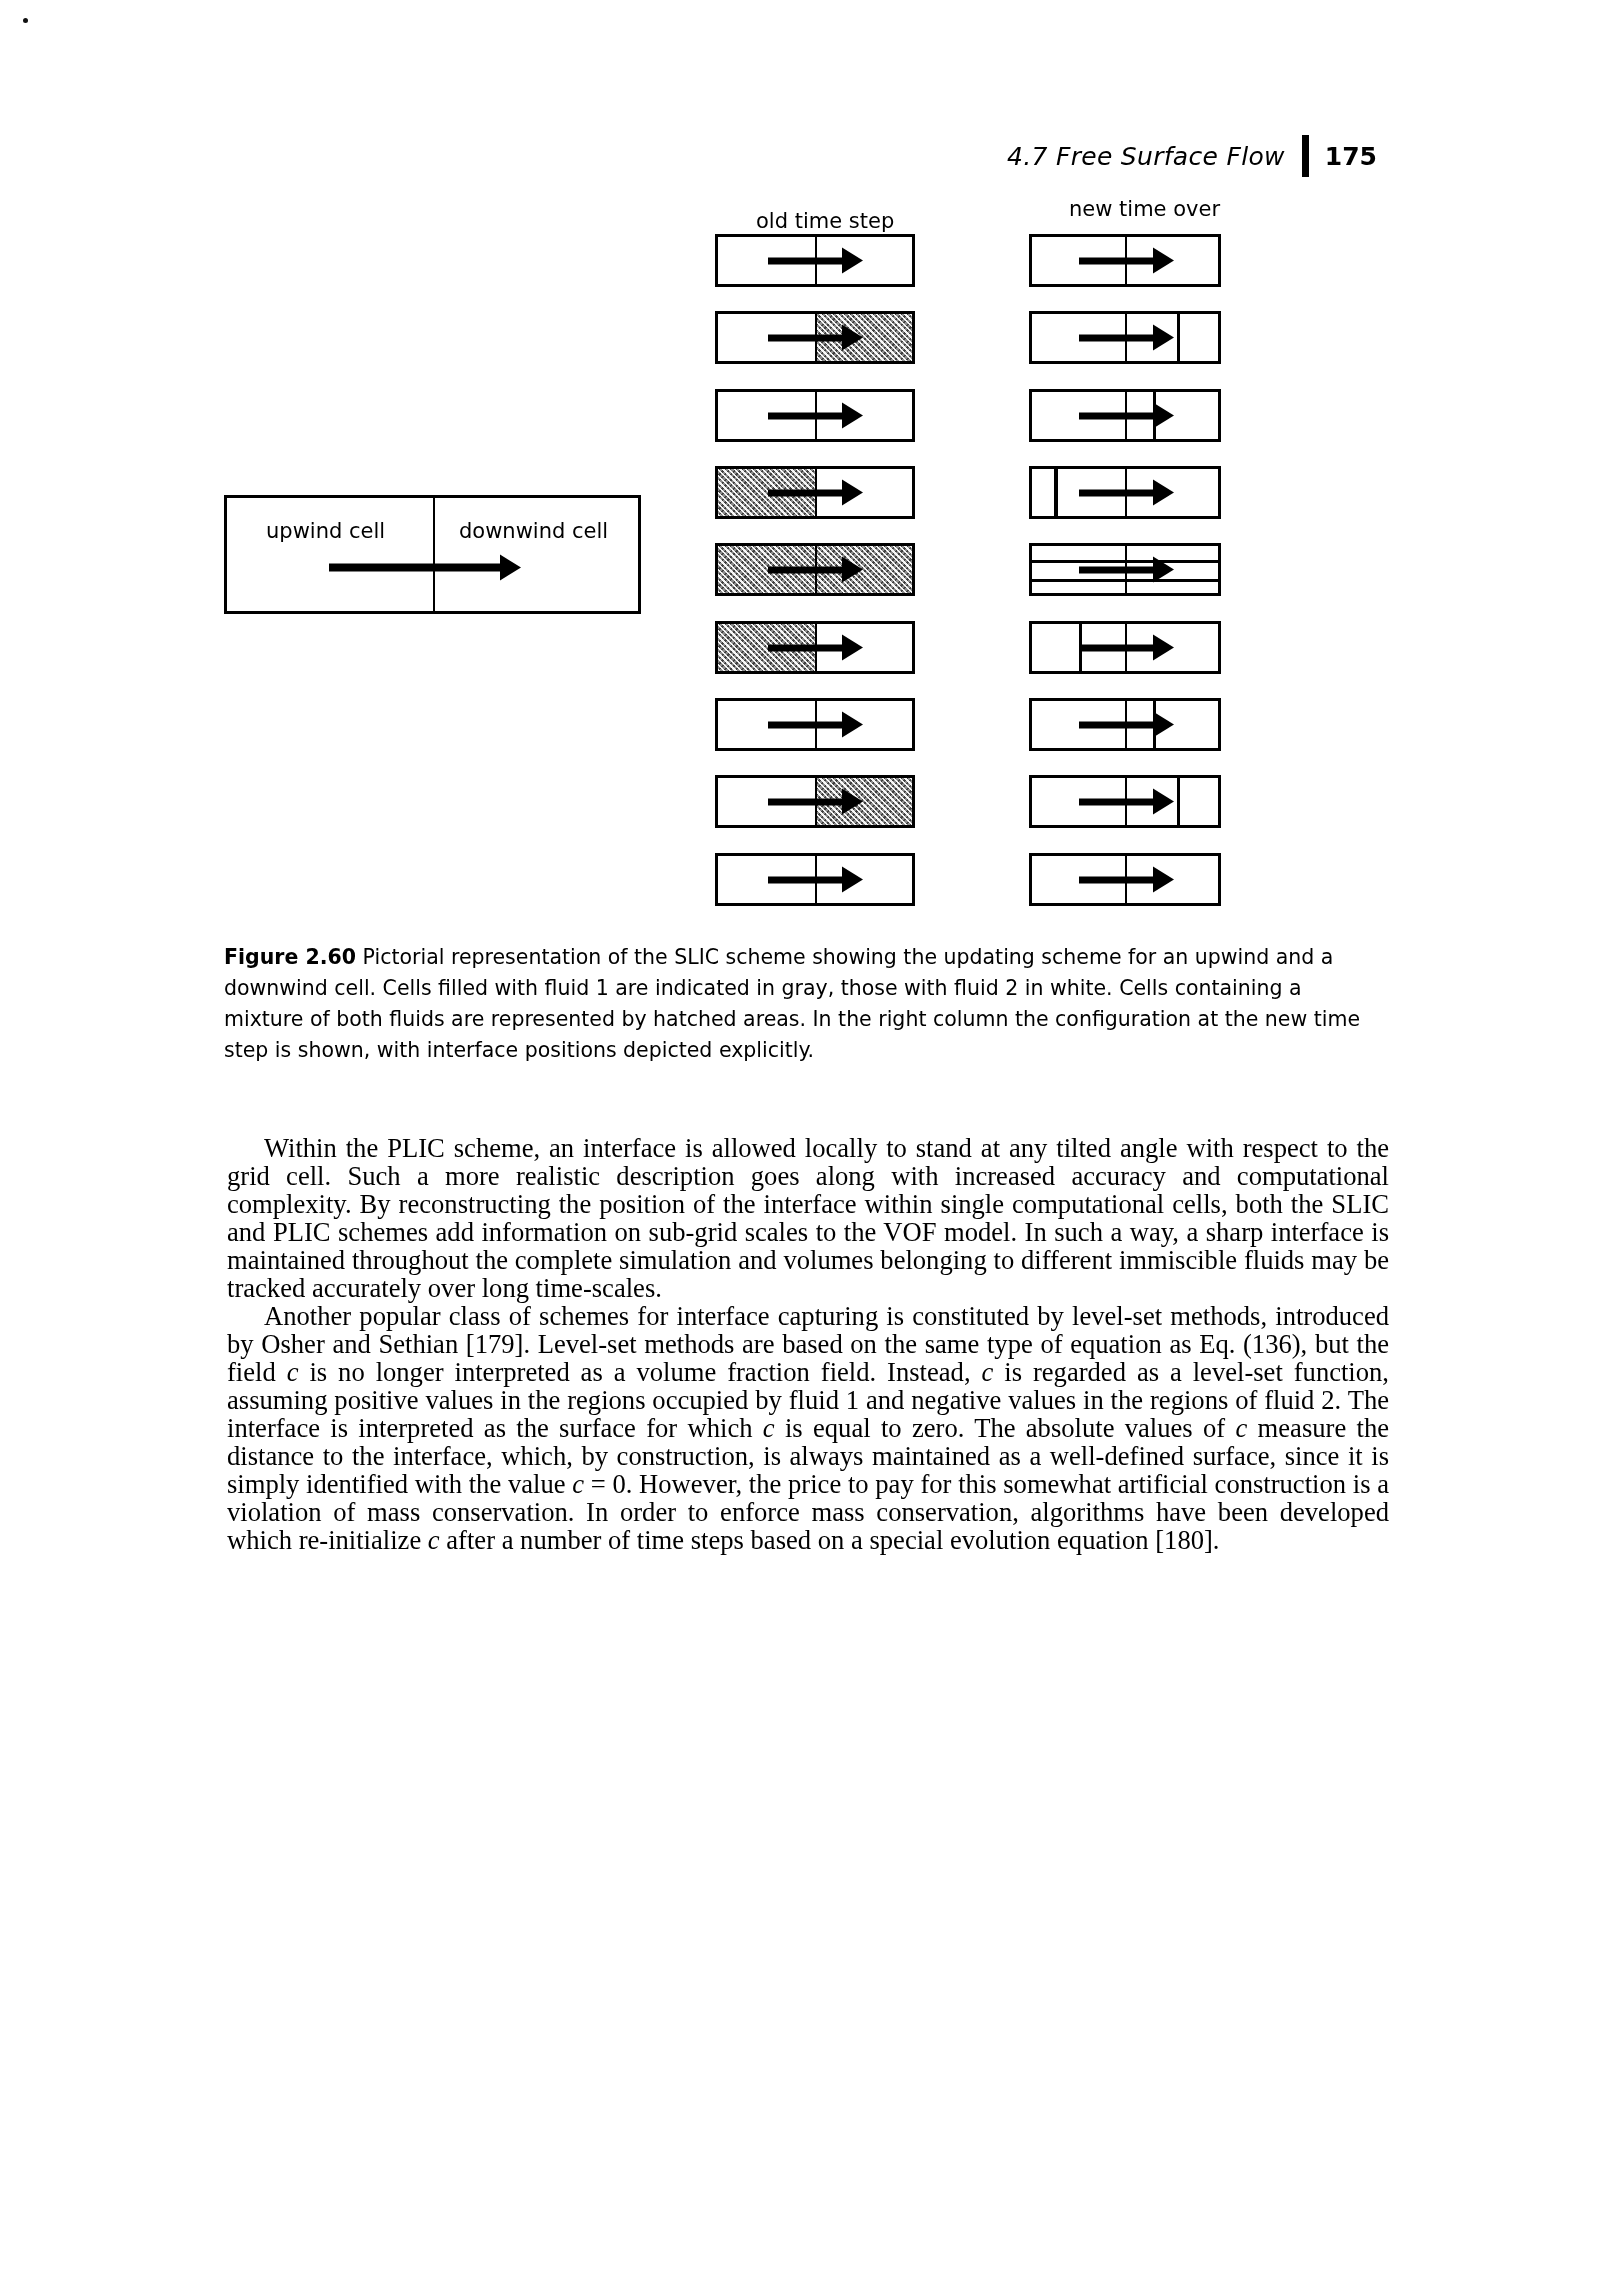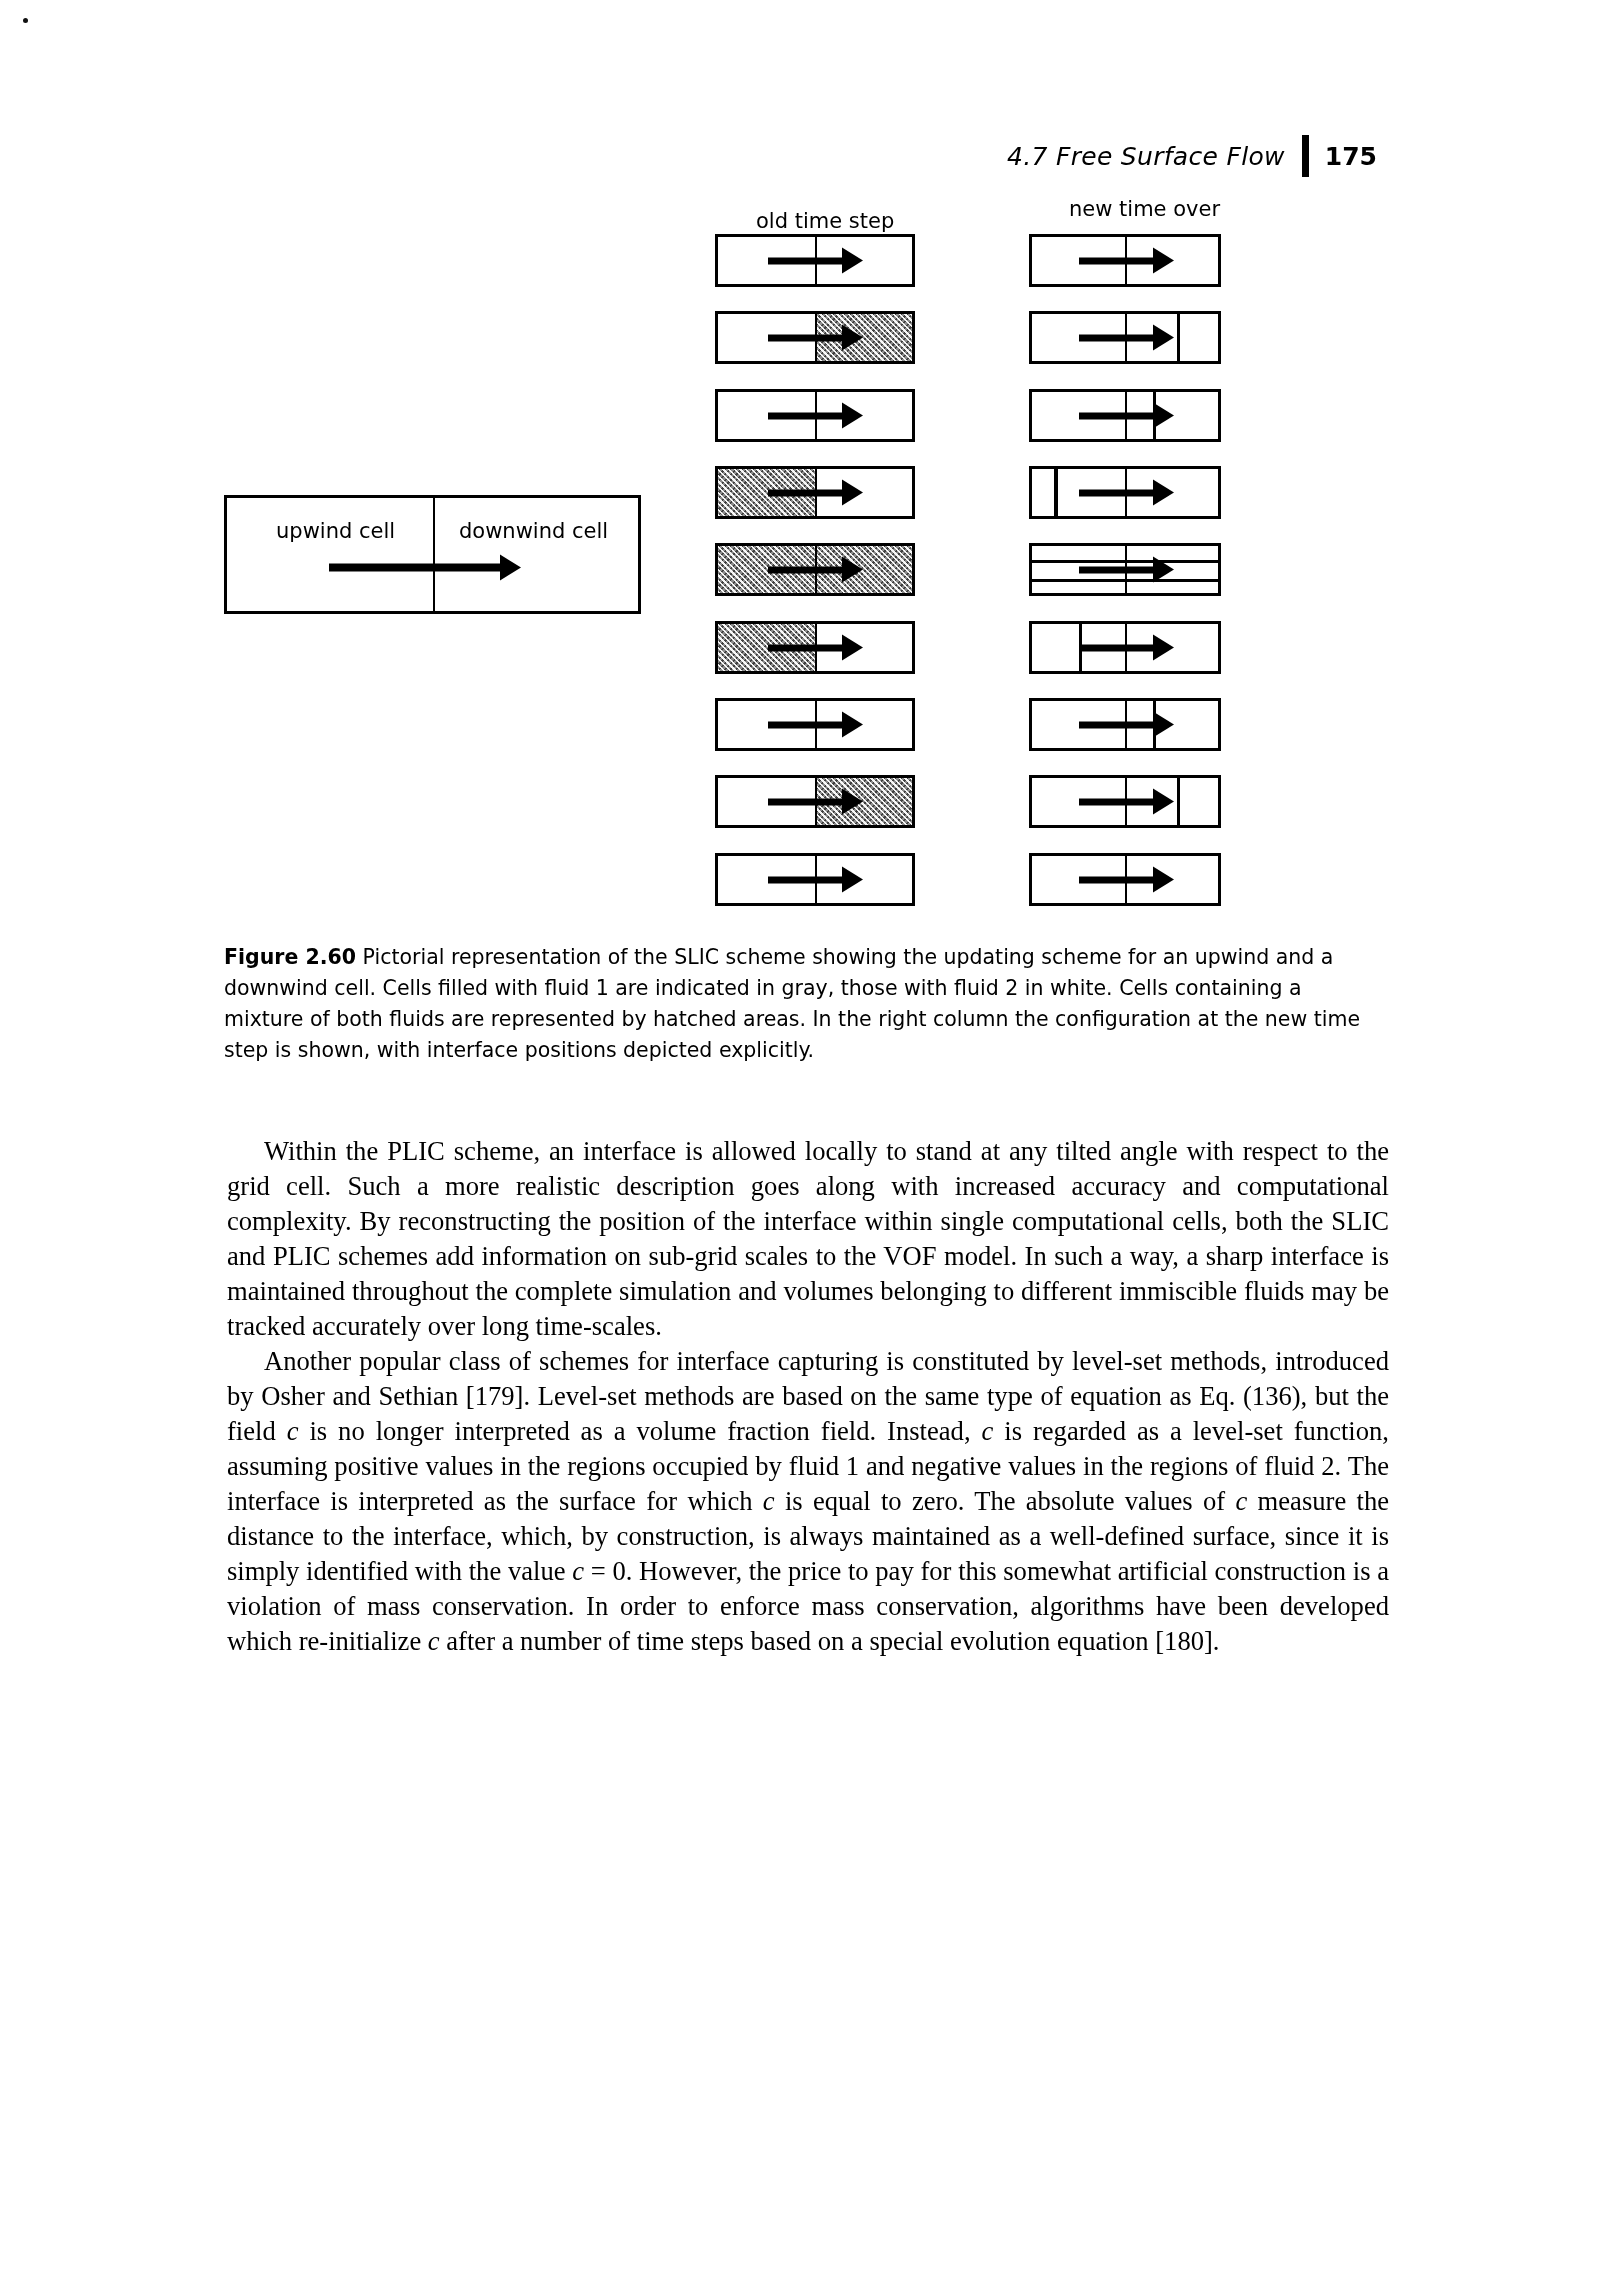--- a/index.html
+++ b/index.html
@@ -165,21 +165,21 @@
     background: #fff;
   }
   .legend .divider { width: 2.4px; left: 50%; }
   .legend-label {
     position: absolute;
     top: 21px;
     font-family: "DejaVu Sans", sans-serif;
     font-size: 21px;
     white-space: nowrap;
   }
-  .legend-label.up   { left: 39px; margin-left: 10px; }
+  .legend-label.up   { left: 39px; }
   .legend-label.down { left: 232px; }
 
   
   .caption {
     position: absolute;
     left: 224px;
     top: 942px;
     width: 1152px;
     font-family: "DejaVu Sans", sans-serif;
     font-size: 20.5px;
@@ -191,21 +191,21 @@
   
   .body {
     position: absolute;
     left: 227px;
     top: 1134px;
     width: 1162px;
   }
   .body p {
     margin: 0;
     font-size: 26.6px;
-    line-height: 35px;
+    line-height: 28px;
     text-align: justify;
     text-indent: 37px;
     hyphens: manual;
   }
   .body p.cont { text-indent: 37px; }
   .body i { font-style: italic; }
 </style>
 </head>
 <body>
 

